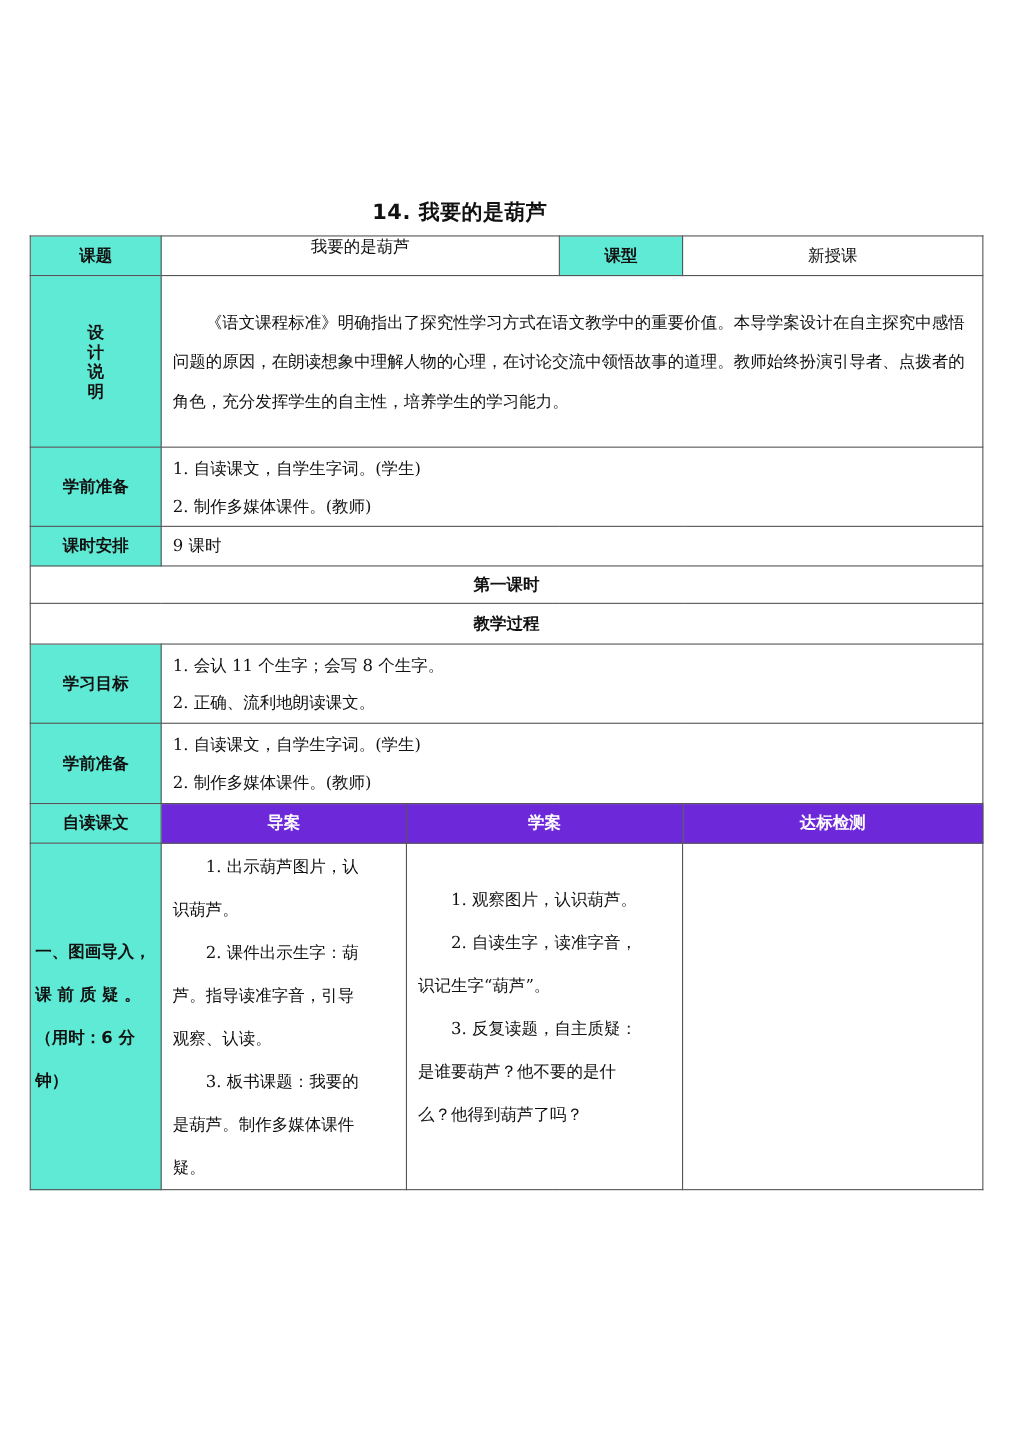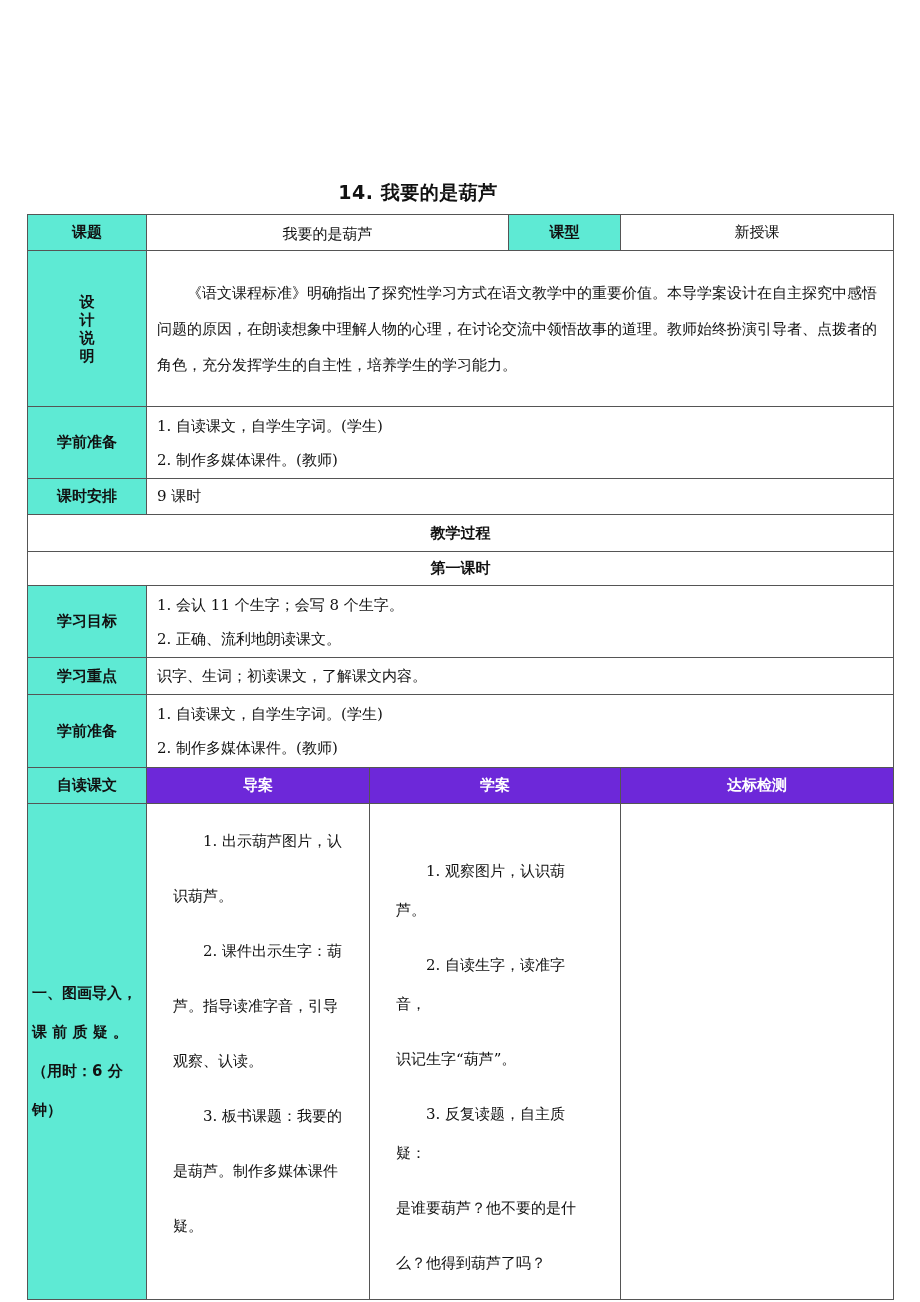--- a/index.html
+++ b/index.html
@@ -9,42 +9,42 @@
   table.main td { border: 1.5px solid #555; padding: 0; vertical-align: middle; font-size: 15px; }
   .lbl { background: #5eead4; font-family: "DejaVu Sans", "Liberation Sans", sans-serif; font-weight: bold; font-size: 16px; text-align: center; }
   .val { padding: 0 10px !important; }
   .center { text-align: center; }
   .section { font-family: "DejaVu Sans", "Liberation Sans", sans-serif; font-weight: bold; font-size: 16px; text-align: center; background: #fff; }
   .dark { background: #6d28d9; color: #fff; font-family: "DejaVu Sans", "Liberation Sans", sans-serif; font-weight: bold; font-size: 16px; text-align: center; }
   .para { line-height: 36px; text-indent: 2em; padding: 2px 10px !important; font-size: 15px; }
   .vert { line-height: 18px; }
   .twoline div { height: 34px; line-height: 34px; }
   .cell-top { vertical-align: top !important; }
-  .lines p { margin: 16px; line-height: 39px; font-size: 15px; }
+  .lines p { margin: 0; line-height: 39px; font-size: 15px; }
   .indent { text-indent: 2em; }
   .stage-label { text-align: left; padding: 0 4px !important; line-height: 39px; }
 </style>
 </head>
 <body>
 
 <div class="doc-title">14. 我要的是葫芦</div>
 
 <table class="main">
   <colgroup>
     <col style="width:119px">
     <col style="width:223px">
     <col style="width:139px">
     <col style="width:112px">
     <col style="width:273px">
   </colgroup>
 
   <tbody>
       <tr style="height:36px">
     <td class="lbl">课题</td>
-    <td colspan="2" class="center" style="vertical-align:top;padding-top:10px">我要的是葫芦</td>
+    <td colspan="2" class="center" style="vertical-align:top;padding-top:0">我要的是葫芦</td>
     <td class="lbl">课型</td>
     <td class="center">新授课</td>
   </tr>
 
   <tr style="height:156px">
     <td class="lbl vert">
       <div>设</div>
       <div>计</div>
       <div>说</div>
       <div>明</div>
@@ -58,40 +58,36 @@
       <div>1. 自读课文，自学生字词。(学生)</div>
       <div>2. 制作多媒体课件。(教师)</div>
     </td>
   </tr>
 
   <tr style="height:36px">
     <td class="lbl">课时安排</td>
     <td colspan="4" class="val">9 课时</td>
   </tr>
 
+  <tr style="height:34px">
+    <td colspan="5" class="section">第一课时</td>
+  </tr>
+
   <tr style="height:37px">
     <td colspan="5" class="section">教学过程</td>
-  </tr>
-
-  <tr style="height:34px">
-    <td colspan="5" class="section">第一课时</td>
   </tr>
 
   <tr style="height:72px">
     <td class="lbl">学习目标</td>
     <td colspan="4" class="val twoline">
       <div>1. 会认 11 个生字；会写 8 个生字。</div>
       <div>2. 正确、流利地朗读课文。</div>
     </td>
   </tr>
 
-  <tr style="height:37px">
-    <td class="lbl">学习重点</td>
-    <td colspan="4" class="val">识字、生词；初读课文，了解课文内容。</td>
-  </tr>
 
   <tr style="height:73px">
     <td class="lbl">学前准备</td>
     <td colspan="4" class="val twoline">
       <div>1. 自读课文，自学生字词。(学生)</div>
       <div>2. 制作多媒体课件。(教师)</div>
     </td>
   </tr>
 
   <tr style="height:36px">

